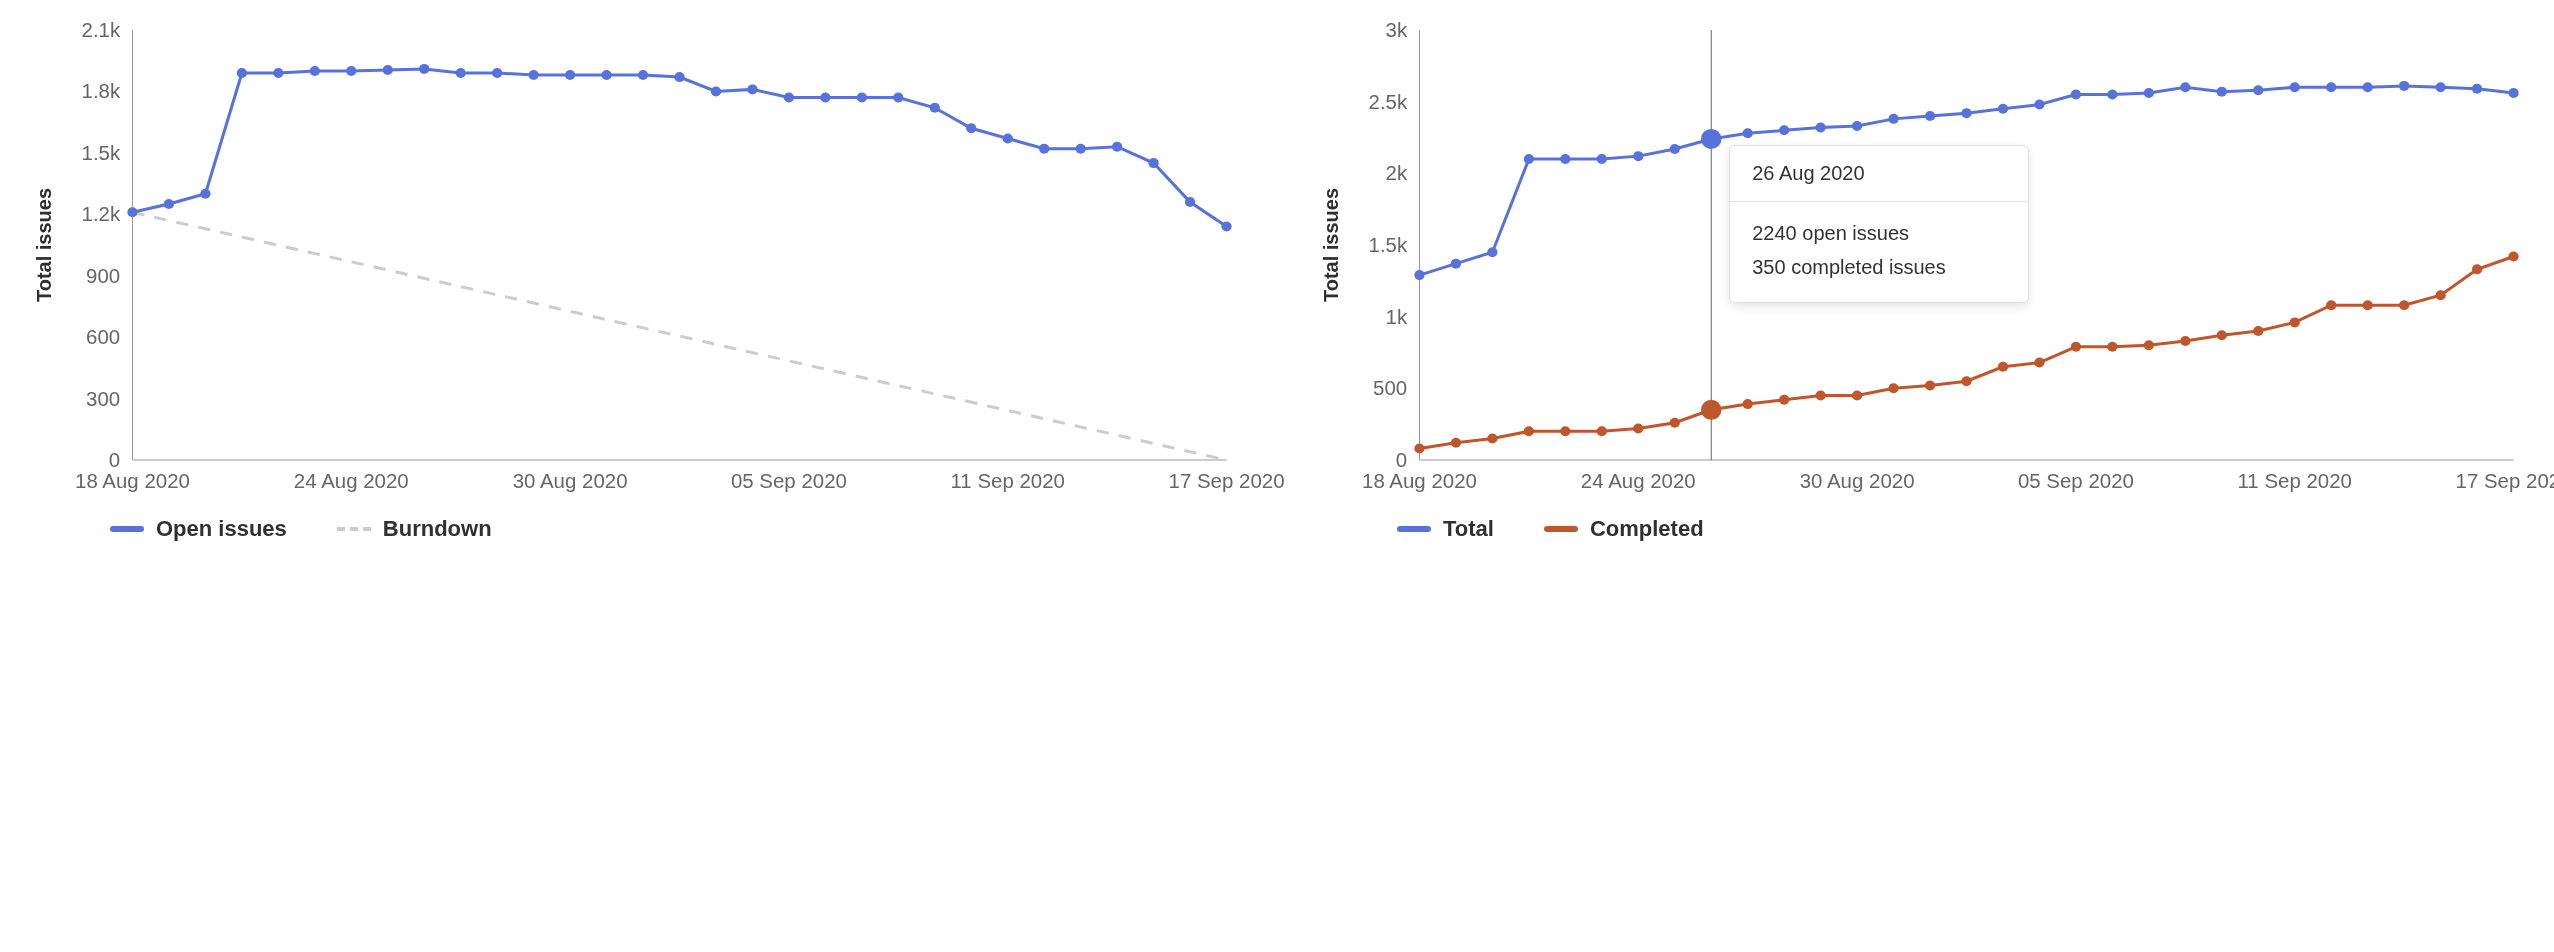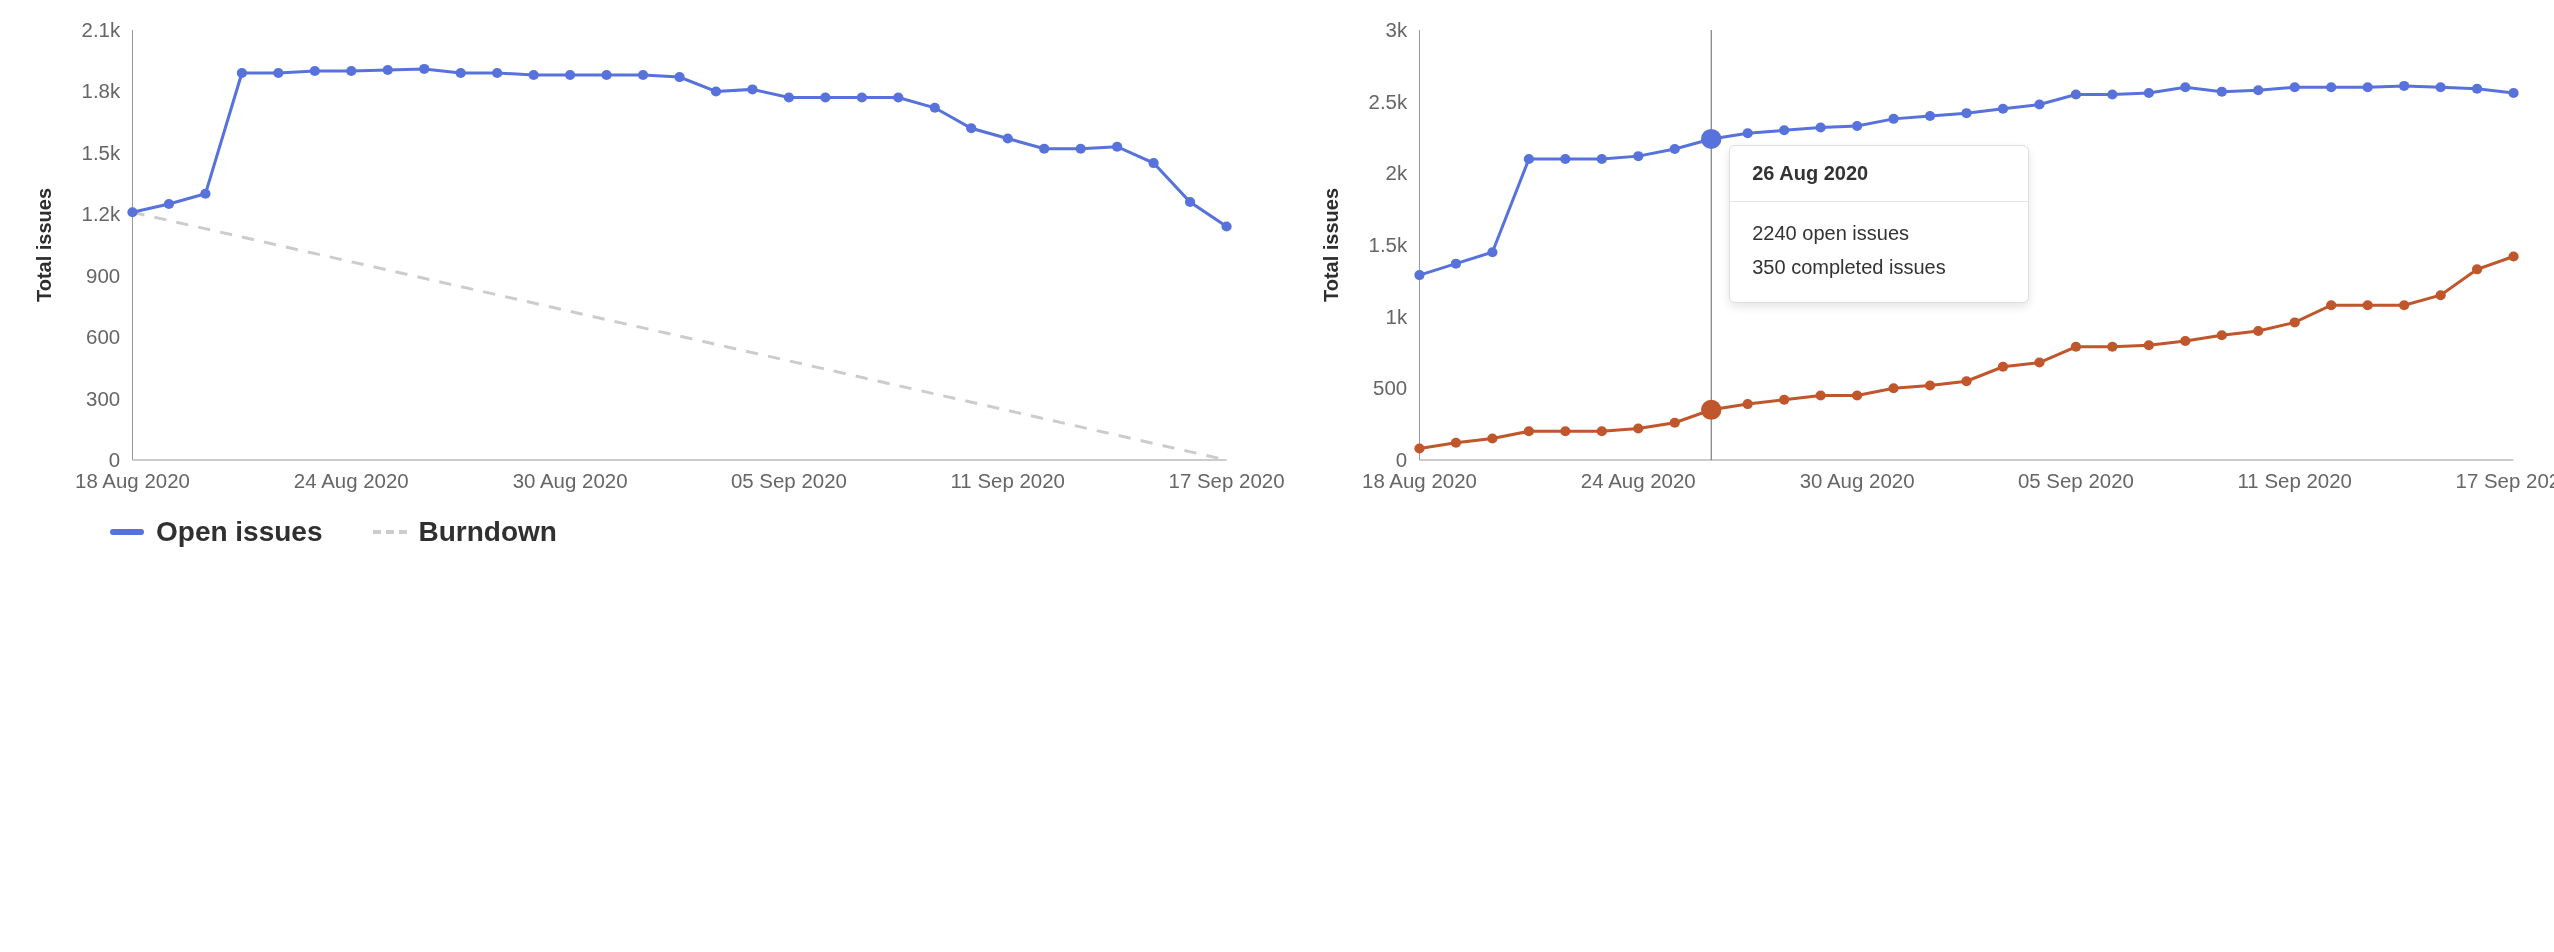--- a/index.html
+++ b/index.html
@@ -53,21 +53,21 @@
     display: flex;
     gap: 50px;
     margin-top: 16px;
     margin-left: 90px;
     align-items: center;
   }
   .legend-item {
     display: flex;
     align-items: center;
     gap: 12px;
-    font-size: 28px;
+    font-size: 22px;
     font-weight: 700;
     color: #303030;
   }
   .swatch-line {
     width: 34px;
     height: 6px;
     border-radius: 3px;
   }
   .swatch-dash {
     width: 34px;
@@ -81,21 +81,21 @@
     border: 1px solid #ddd;
     border-radius: 6px;
     box-shadow: 0 4px 10px rgba(0,0,0,0.10);
     font-size: 20px;
     color: #333;
     min-width: 300px;
   }
   .tooltip-header {
     padding: 16px 22px;
     border-bottom: 1px solid #e5e5e5;
-    font-weight: 700;
+    font-weight: 400;
   }
   .tooltip-body {
     padding: 14px 22px 18px;
     line-height: 1.7;
   }
 </style>
 </head>
 <body>
 
 <div class="charts-row">
@@ -255,15 +255,25 @@
           <circle cx="395.3333333333333" cy="389.8333333333333" r="10" fill="#c0562b"></circle>
         </svg>
       <div class="tooltip" id="burnup-tooltip" style="left: 422.228px; top: 124.8px;">
         <div class="tooltip-header">26 Aug 2020</div>
         <div class="tooltip-body">
           <div>2240 open issues</div>
           <div>350 completed issues</div>
         </div>
       </div>
     </div>
+    <div class="legend">
+      <div class="legend-item">
+        <span class="swatch-line" id="sw-total" style="background: rgb(87, 114, 219);"></span>
+        <span>Total</span>
+      </div>
+      <div class="legend-item">
+        <span class="swatch-line" id="sw-completed" style="background: rgb(192, 86, 43);"></span>
+        <span>Completed</span>
+      </div>
+    </div>
   </div>
 
 </div>
 
 </body></html>

